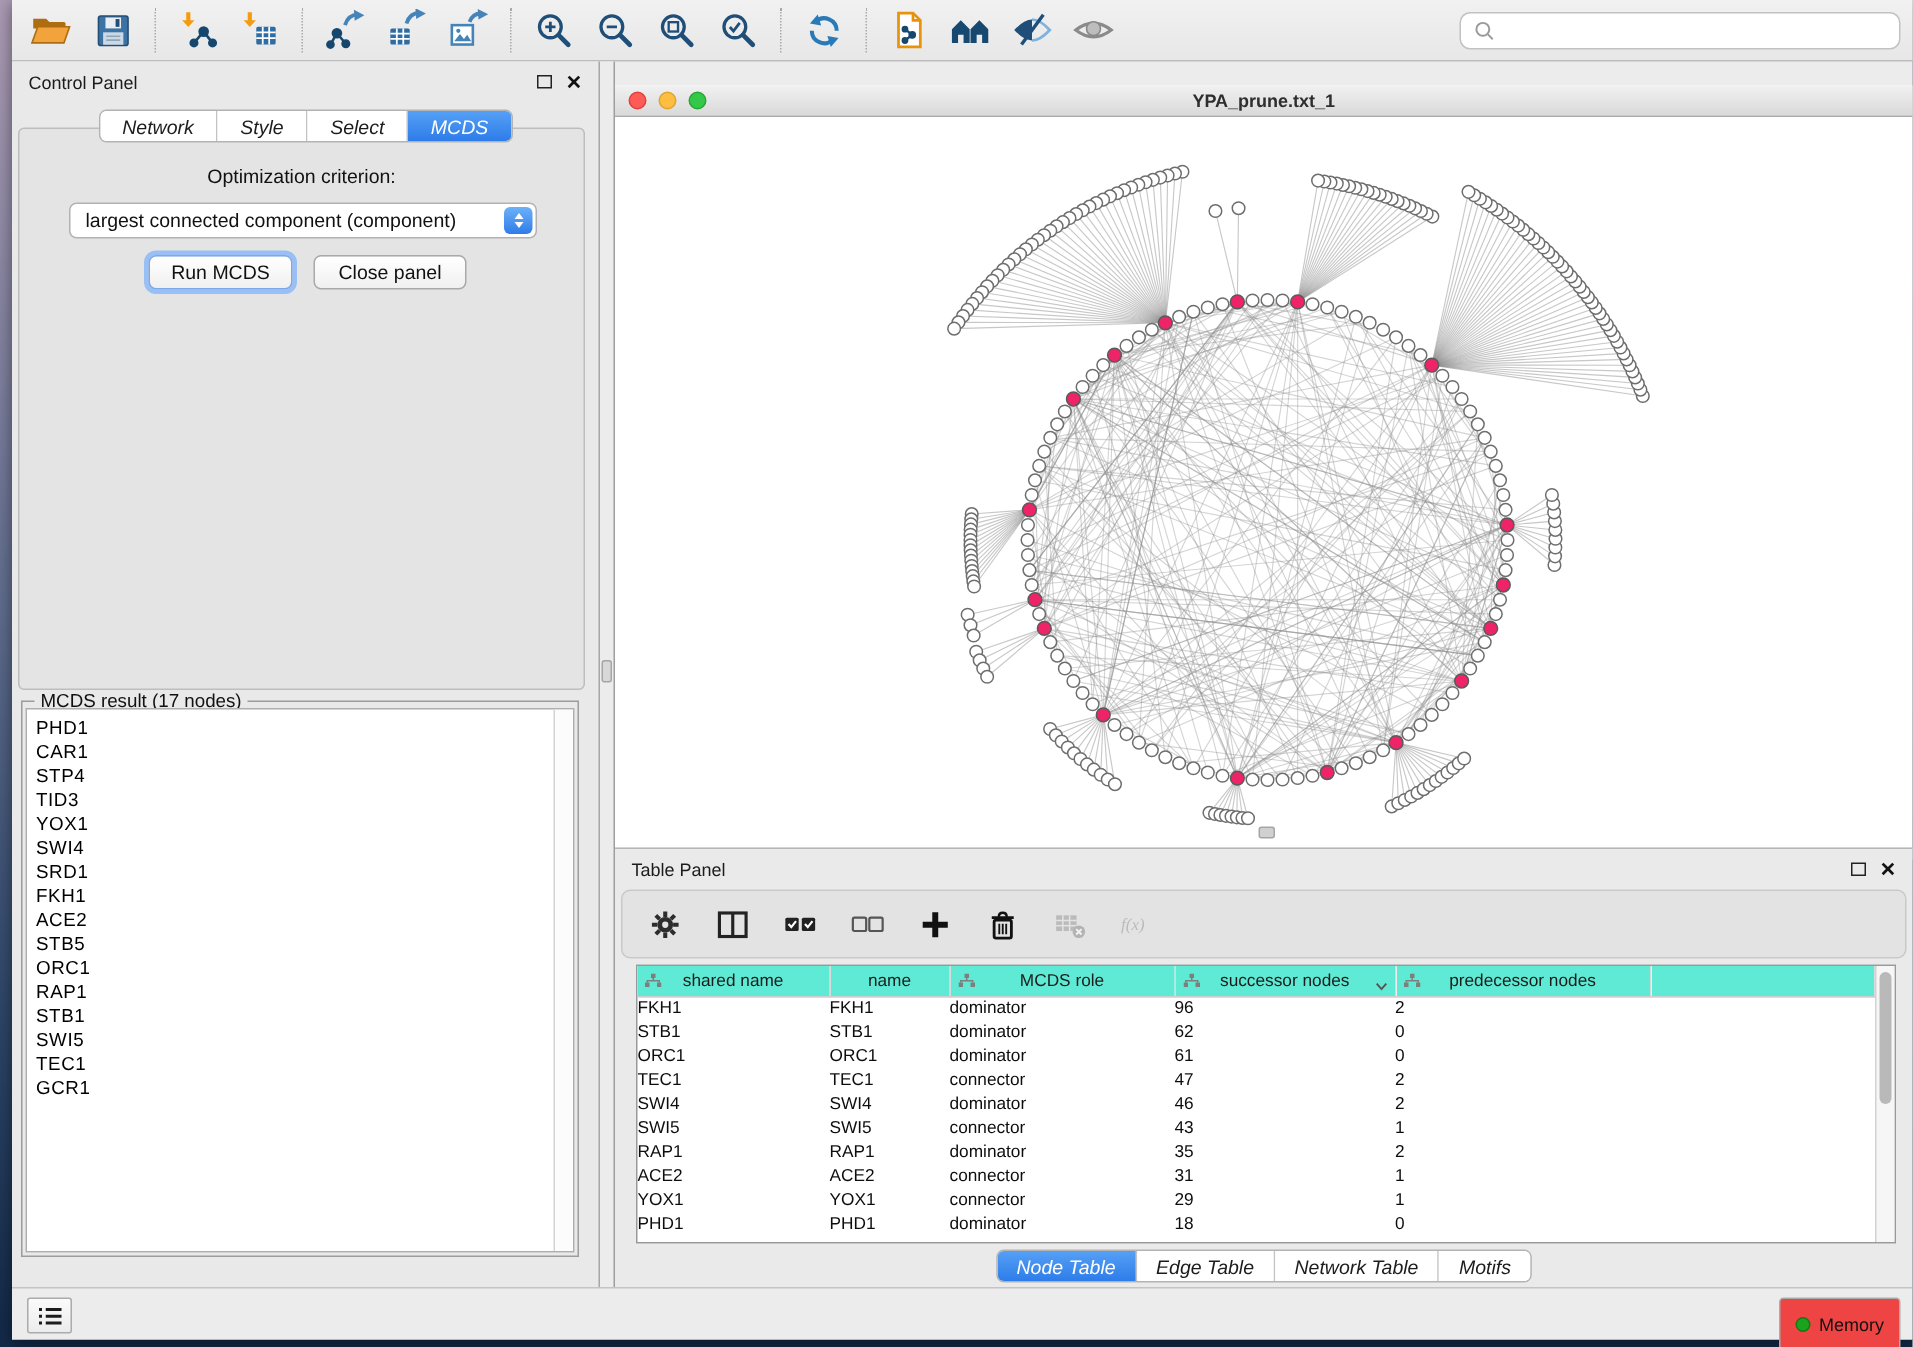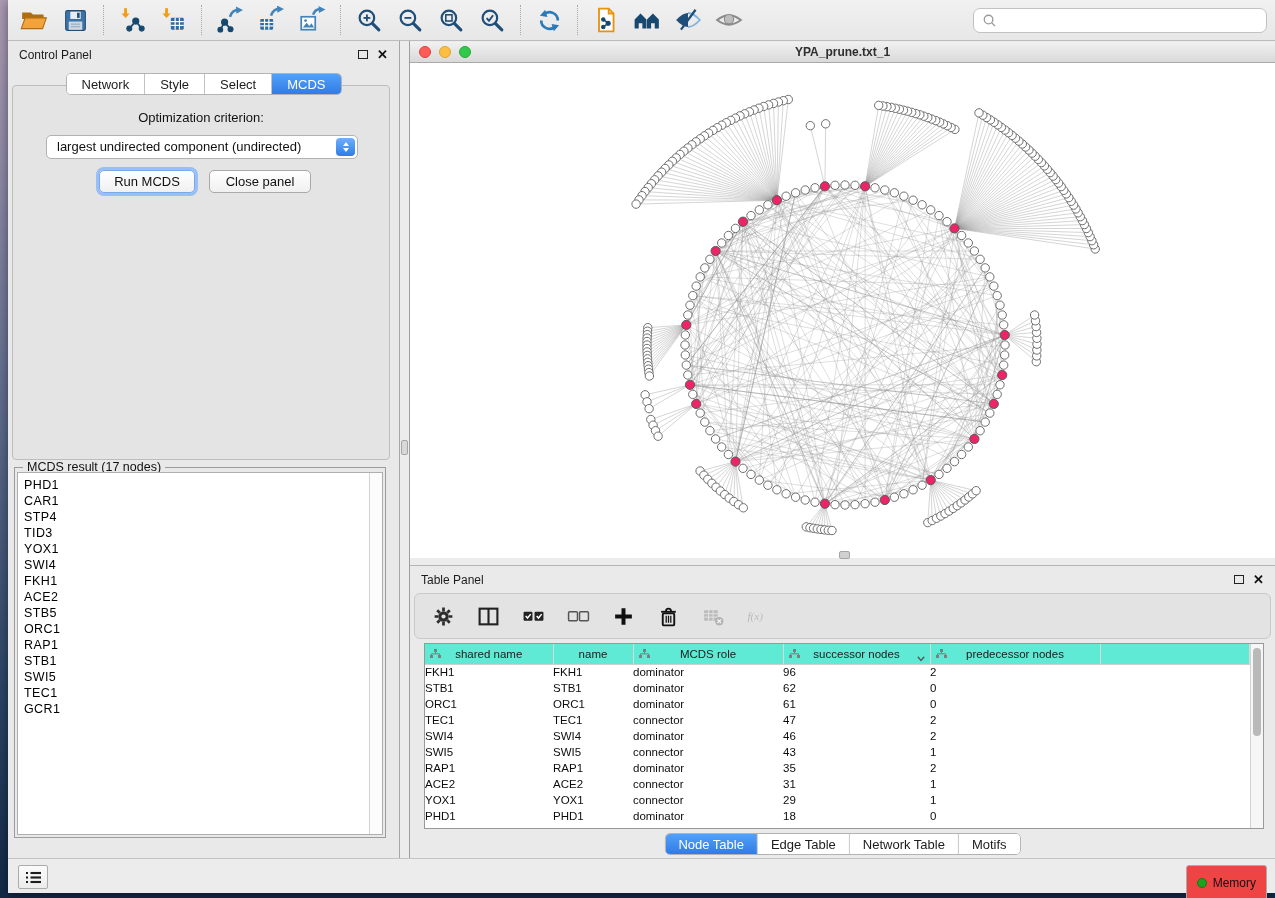--- a/index.html
+++ b/index.html
@@ -22,21 +22,21 @@
   .search-box input { border:none; outline:none; flex:1; font-size:12px; background:transparent; height:19px; margin-left:5px; }
 
   
   .control-panel { position:absolute; left:0; top:41px; width:392px; height:817px; background:#e9e9e9; border-right:1px solid #a6a6a6; }
   .panel-titlebar { height:27px; display:flex; align-items:center; padding:0 11px; font-size:12px; color:#1c1c1c; }
   .wn-controls { margin-left:auto; display:flex; align-items:center; gap:9px; }
   .float-box { width:10px; height:9px; border:1.6px solid #222; display:inline-block; }
   .close-x { font-size:13px; font-weight:bold; color:#111; line-height:10px; }
 
   .seg-tabs { display:flex; border:1px solid #b3b3b3; border-radius:5px; background:#fff; height:22px; overflow:hidden; }
-  .seg-tab { padding:0 15px; font-size:13px; line-height:21px; color:#1c1c1c; border-right:1px solid #c3c3c3; background:#fff; white-space:nowrap; }
+  .seg-tab { padding:0 15px; font-size:13px; line-height:21px; color:#1c1c1c; border-right:1px solid #c3c3c3; background:#fff; white-space:nowrap;font-style:italic; }
   .seg-tab:last-child { border-right:none; }
   .seg-tab.active { background:linear-gradient(#55a0f6,#2e7ce9); color:#fff; }
   .cp-tabs-wrap { position:absolute; left:50%; top:32px; transform:translateX(-50%); z-index:3; }
 
   .cp-inset { position:absolute; left:4px; top:44px; width:378px; height:375px; background:#e4e4e4; border:1px solid #bdbdbd; border-radius:4px; }
   .opt-label { margin-top:24px; text-align:center; font-size:13px; color:#111; }
   .cp-select { position:absolute; left:33px; top:49px; width:312px; height:24px; background:#fff;
     border:1px solid #b2b2b2; border-radius:5px; font-size:13px; color:#111; line-height:22px; padding-left:10px; }
   .select-stepper { position:absolute; right:2px; top:2px; width:19px; height:18px; border-radius:4px;
     background:linear-gradient(#6db1f9,#2f7ce8); display:flex; flex-direction:column; align-items:center; justify-content:center; gap:2px; }
@@ -53,21 +53,21 @@
   .mcds-scroll { position:absolute; right:0; top:0; bottom:0; width:13px; border-left:1px solid #d3d3d3; background:#fcfcfc; }
   .mcds-items { position:absolute; left:0; top:4px; right:14px; }
   .mcds-item { font-size:12.5px; line-height:16px; padding-left:6px; color:#000; letter-spacing:.4px; }
 
   
   .v-splitter { position:absolute; left:392px; top:41px; width:10px; height:817px; background:#ececec; border-right:1px solid #9e9e9e; }
   .v-knob { position:absolute; top:399px; left:1px; width:7px; height:15px; background:#d8d8d8; border:1px solid #a5a5a5; border-radius:2px; }
   .h-knob { position:absolute; left:831px; top:551px; width:11px; height:8px; background:#d0d0d0; border:1px solid #a5a5a5; border-radius:2px; z-index:6; }
 
   
-  .network-window { position:absolute; left:402px; top:42px; width:865px; height:516px; background:#fff; }
+  .network-window { position:absolute; left:402px; top:57px; width:865px; height:516px; background:#fff; }
   .net-titlebar { height:21px; background:linear-gradient(#f1f1f1,#d9d9d9); border-bottom:1px solid #a9a9a9;
     display:flex; align-items:center; justify-content:center; font-size:12px; font-weight:bold; color:#2e2e2e; position:relative; }
   .traffic { position:absolute; left:9px; top:4px; display:flex; gap:8px; }
   .tl { width:12px; height:12px; border-radius:50%; }
   .tl.red { background:#fc5b57; border:1px solid #e2403c; }
   .tl.yellow { background:#fdbe41; border:1px solid #e0a32e; }
   .tl.green { background:#34c84a; border:1px solid #27a835; }
   #network-svg { position:absolute; left:0; top:21px; }
 
   
@@ -278,39 +278,40 @@
       <div class="seg-tabs" id="cp-tabs">
           <span class="seg-tab">Network</span>
           <span class="seg-tab">Style</span>
           <span class="seg-tab">Select</span>
           <span class="seg-tab active">MCDS</span>
         </div>
     </div>
     <div class="cp-inset">
       <div class="opt-label">Optimization criterion:</div>
       <div class="cp-select">
-        <span>largest undirected component (undirected)</span>
+        <span>largest connected component (component)</span>
         <span class="select-stepper">
           <span class="tri-up"></span>
             <span class="tri-down"></span>
         </span>
       </div>
       <div class="cp-btn run">Run MCDS</div>
       <div class="cp-btn close">Close panel</div>
     </div>
     <div class="mcds-group">
       <span class="mcds-legend">MCDS result (17 nodes)</span>
       <div class="mcds-list">
         <div class="mcds-items" id="mcds-list-items">
             <div class="mcds-item">PHD1</div>
             <div class="mcds-item">CAR1</div>
             <div class="mcds-item">STP4</div>
             <div class="mcds-item">TID3</div>
             <div class="mcds-item">YOX1</div>
             <div class="mcds-item">SWI4</div>
+            <div class="mcds-item">SRD1</div>
             <div class="mcds-item">FKH1</div>
             <div class="mcds-item">ACE2</div>
             <div class="mcds-item">STB5</div>
             <div class="mcds-item">ORC1</div>
             <div class="mcds-item">RAP1</div>
             <div class="mcds-item">STB1</div>
             <div class="mcds-item">SWI5</div>
             <div class="mcds-item">TEC1</div>
             <div class="mcds-item">GCR1</div>
           </div>

